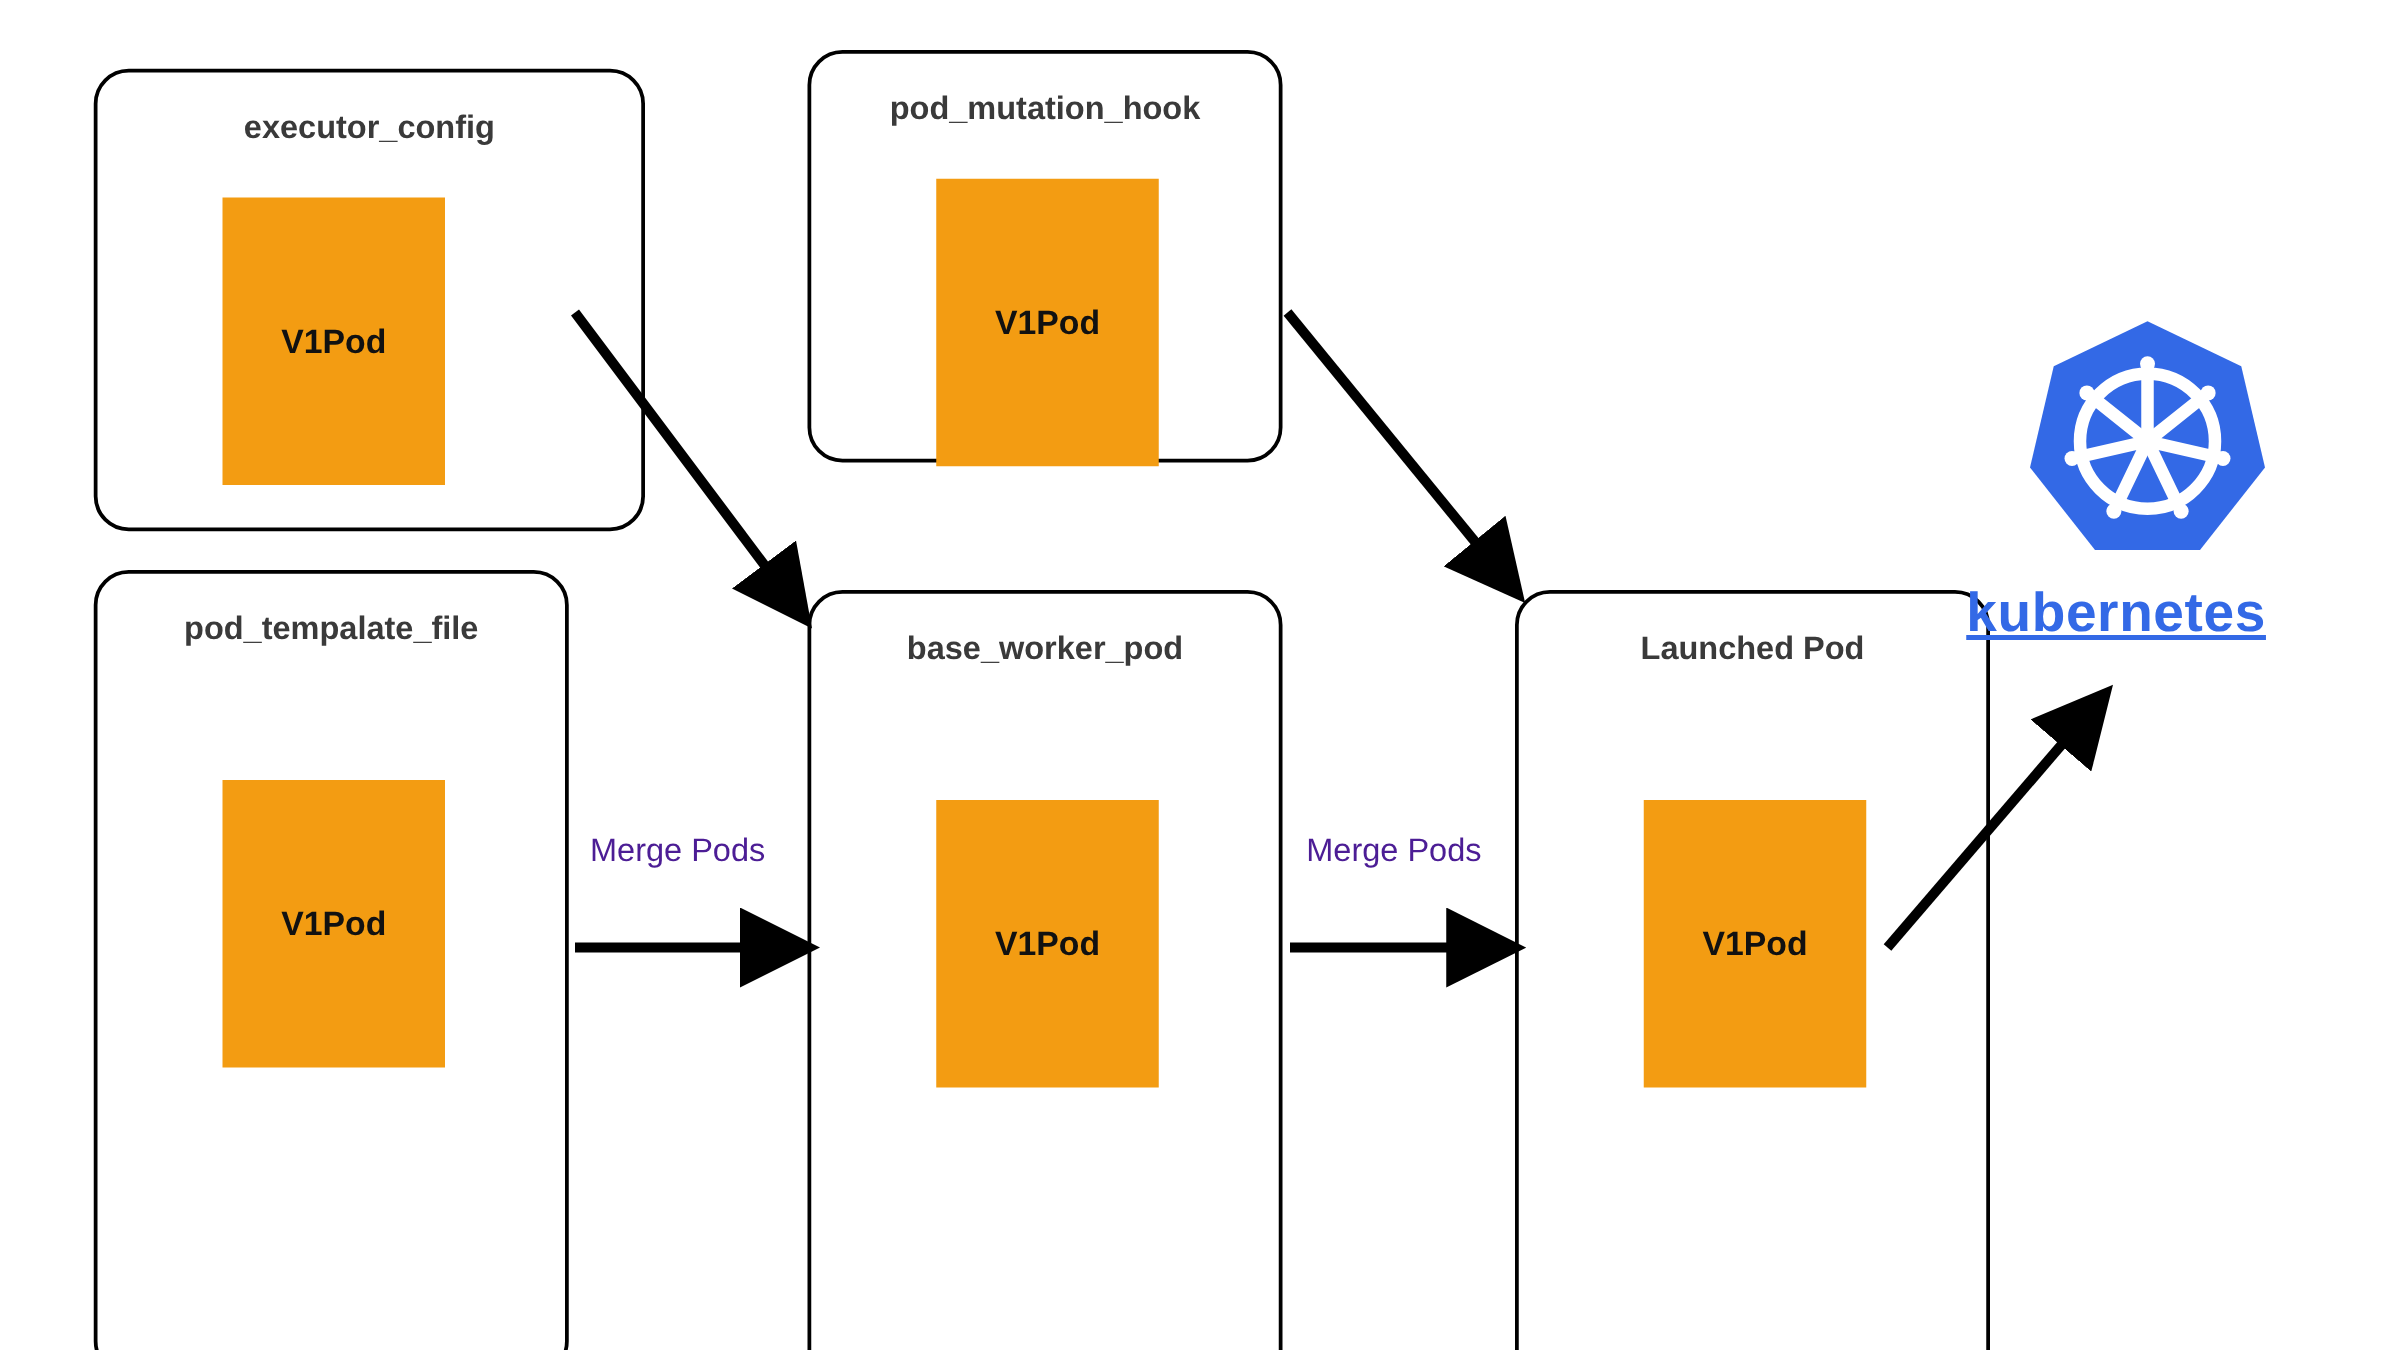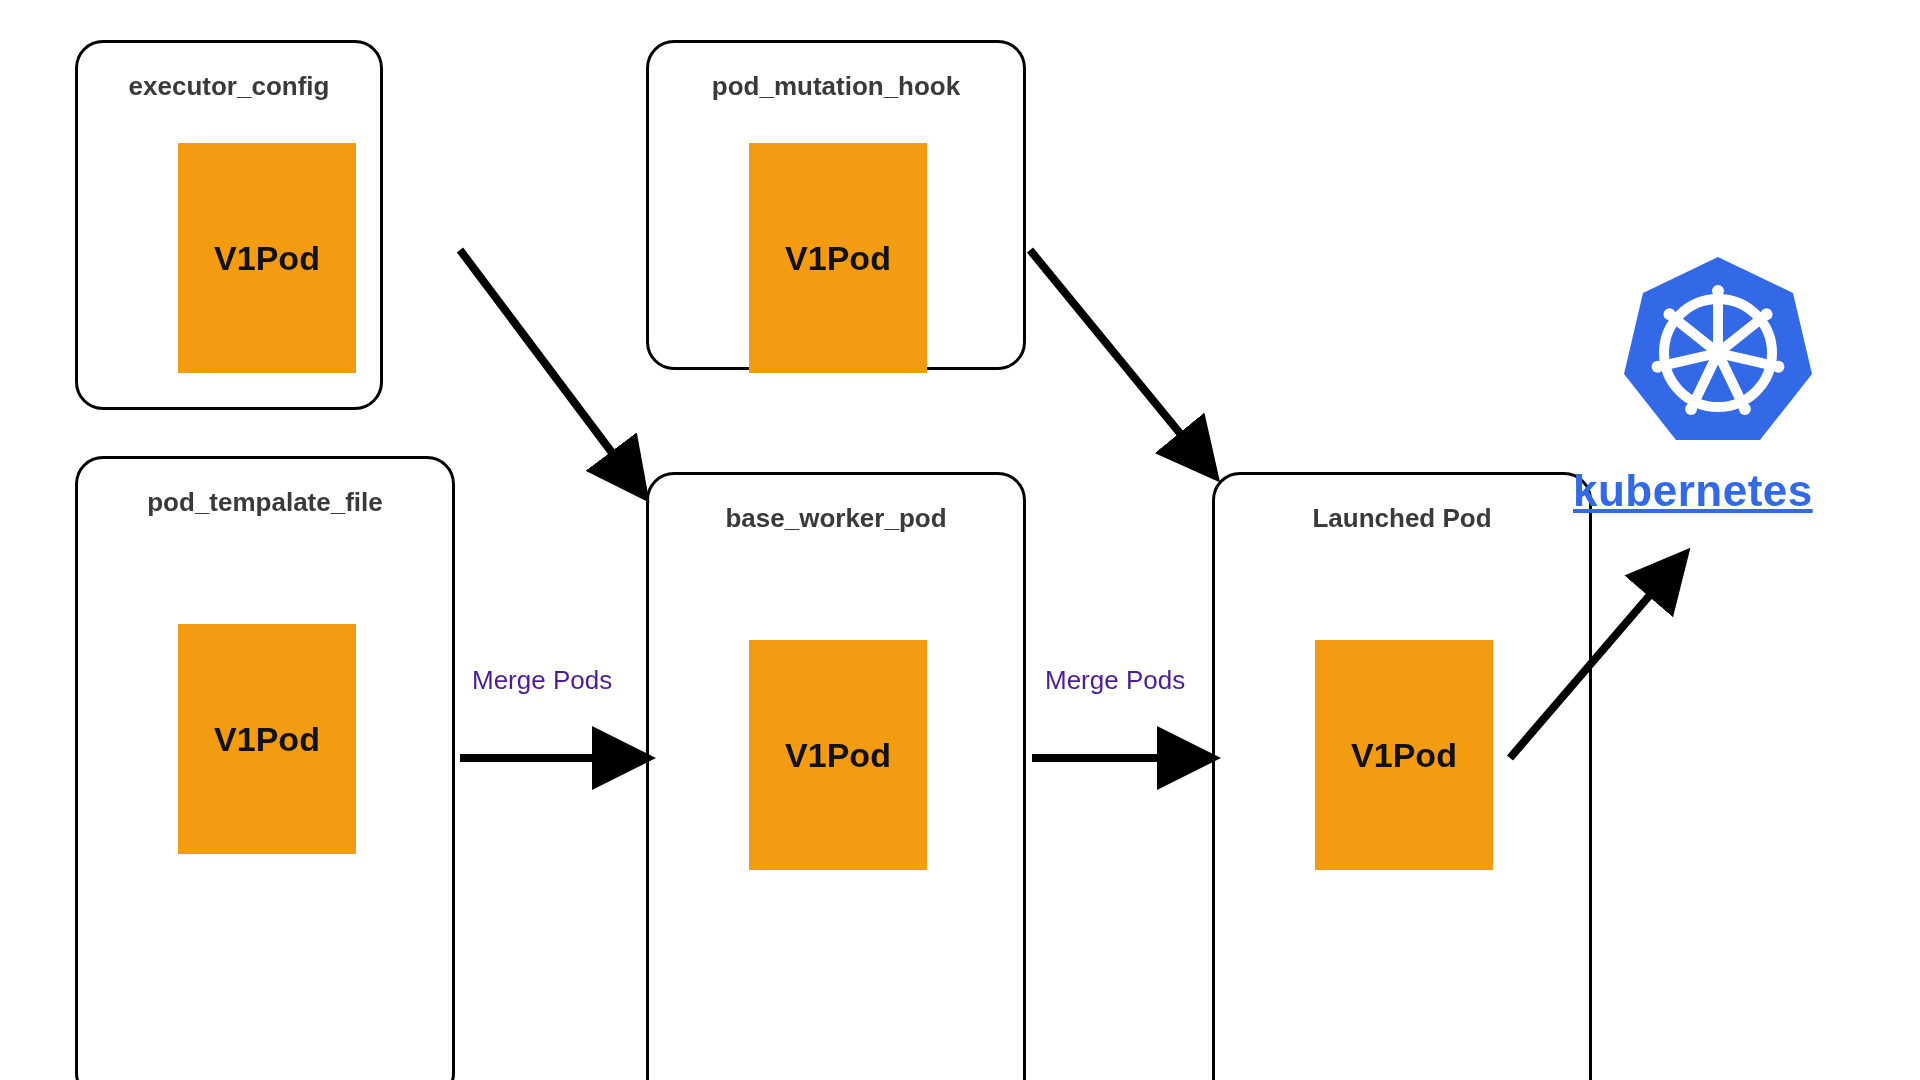--- a/index.html
+++ b/index.html
@@ -29,21 +29,21 @@
     font-size: 26px;
     color: #3a3a3a;
   }
   .pod-rect {
     position: absolute;
     background: #f39c12;
     display: flex;
     align-items: center;
     justify-content: center;
     font-weight: 800;
-    font-size: 34px;
+    font-size: 27px;
     color: #111;
   }
   .edge-label {
     position: absolute;
     font-size: 26px;
     color: #4c1d95;
   }
   .k8s-label {
     position: absolute;
     font-weight: 800;
@@ -57,21 +57,21 @@
     left: 0;
     top: 0;
     width: 1920px;
     height: 1080px;
     pointer-events: none;
   }
 </style>
 </head>
 <body>
 
-<div class="box" style="left:75px; top:40px; width:308px; height:370px;">
+<div class="box" style="left:75px; top:55px; width:441px; height:370px;">
   <div class="box-title">executor_config</div>
   <div class="pod-rect" style="left:100px; top:100px; width:178px; height:230px;">
     <span>V1Pod</span>
   </div>
 </div>
 
 <div class="box" style="left:646px; top:40px; width:380px; height:330px;">
   <div class="box-title">pod_mutation_hook</div>
   <div class="pod-rect" style="left:100px; top:100px; width:178px; height:230px;">
     <span>V1Pod</span>

